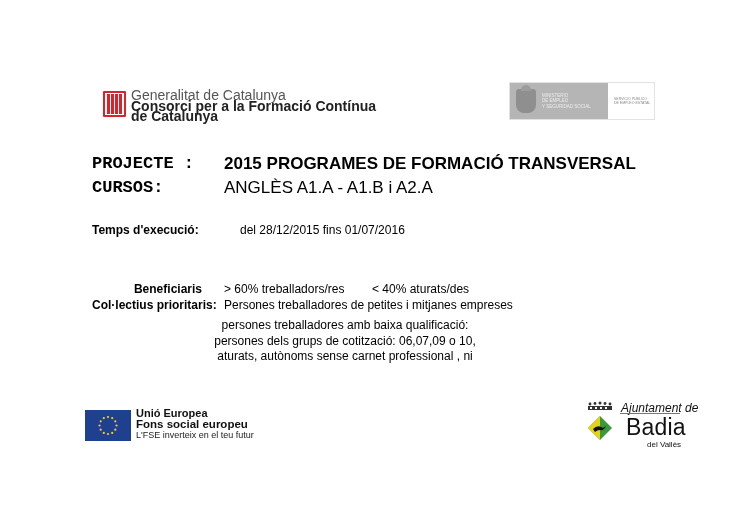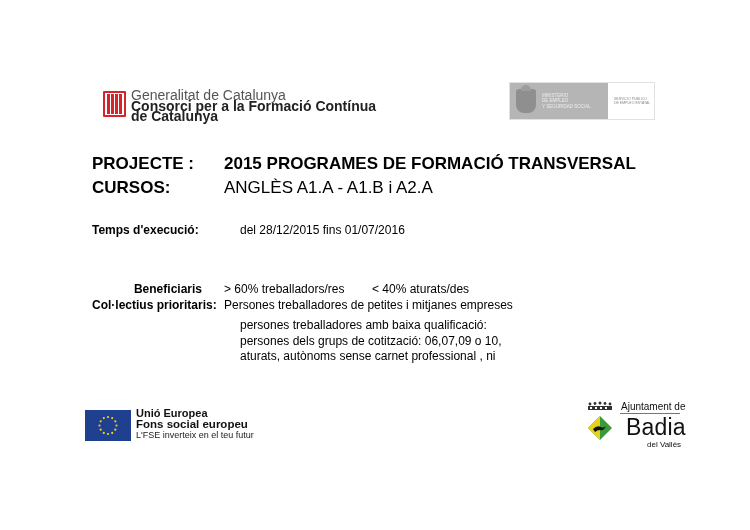--- a/index.html
+++ b/index.html
@@ -17,50 +17,50 @@
 
   
   .min-logo { left: 509px; top: 82px; width: 146px; height: 38px; display: flex; border: 1px solid #e2e2e2; }
   .min-left { width: 98px; height: 100%; background: #b5b5b5; display: flex; align-items: center; padding-left: 6px; }
   .min-crest { width: 20px; height: 24px; border-radius: 3px 3px 8px 8px; background: #8f8f8f; position: relative; }
   .min-crest:before { content: ""; position: absolute; left: 5px; top: -4px; width: 10px; height: 6px; background: #9d9d9d; border-radius: 5px 5px 0 0; }
   .min-text { margin-left: 6px; font-size: 4.5px; line-height: 5.5px; color: #ececec; text-transform: uppercase; }
   .min-right { flex: 1; background: #ffffff; display: flex; align-items: center; padding-left: 6px; font-size: 3.5px; line-height: 4.5px; color: #8a8a8a; text-transform: uppercase; }
 
   
-  .h-label { font-family: Liberation Sans, sans-serif; font-size: 17px; font-weight: bold; }
+  .h-label { font-family: Liberation Mono, monospace; font-size: 17px; font-weight: bold; }
   .h-value { font-family: "Liberation Sans", sans-serif; font-size: 17px; }
   .projecte-label { left: 92px; top: 154px; }
   .projecte-value { left: 224px; top: 154px; font-weight: bold; }
   .cursos-label { left: 92px; top: 178px; }
   .cursos-value { left: 224px; top: 178px; }
 
   .small { font-size: 12px; }
   .temps-label { left: 92px; top: 223px; font-weight: bold; }
   .temps-value { left: 240px; top: 223px; }
 
   .benef-label { left: 92px; top: 282px; width: 110px; text-align: right; font-weight: bold; }
   .benef-v1 { left: 224px; top: 282px; }
   .benef-v2 { left: 372px; top: 282px; }
   .col-label { left: 92px; top: 298px; width: 110px; text-align: right; font-weight: bold; white-space: nowrap; }
   .col-v1 { left: 224px; top: 298px; }
-  .col-block { left: 240px; top: 318px; width: 272px; line-height: 15.5px; }
+  .col-block { left: 209px; top: 318px; width: 272px; text-align: center; line-height: 15.5px; }
 
   
   .eu-flag { left: 85px; top: 410px; width: 46px; height: 31px; background: #1f3f8f; position: relative; }
   .eu-stars { position: absolute; left: 0; top: 0; width: 46px; height: 31px; }
   .eu-text { left: 136px; top: 407px; line-height: 12px; }
   .eu-text .t1 { font-size: 11px; font-weight: bold; color: #111; }
   .eu-text .t2 { font-size: 11.5px; font-weight: bold; color: #111; line-height: 11px; }
   .eu-text .t3 { font-size: 9px; color: #222; line-height: 11px; }
 
   
   .badia-crown { left: 587px; top: 401px; width: 26px; height: 10px; }
   .badia-diamond { left: 588px; top: 416px; width: 24px; height: 24px; }
-  .badia-t1 { left: 621px; top: 401px; font-size: 10px; color: #111; }
+  .badia-t1 { left: 621px; top: 401px; font-size: 12px; color: #111; font-style: italic; }
   .badia-line { left: 620px; top: 413px; width: 60px; height: 1px; background: #777; }
   .badia-t2 { left: 626px; top: 414px; font-size: 23px; color: #111; letter-spacing: 0.2px; }
   .badia-t3 { left: 647px; top: 440px; font-size: 8px; color: #111; }
 </style>
 </head>
 <body>
 
 <div class="abs gen-flag">
   <span></span>
     <span></span>

